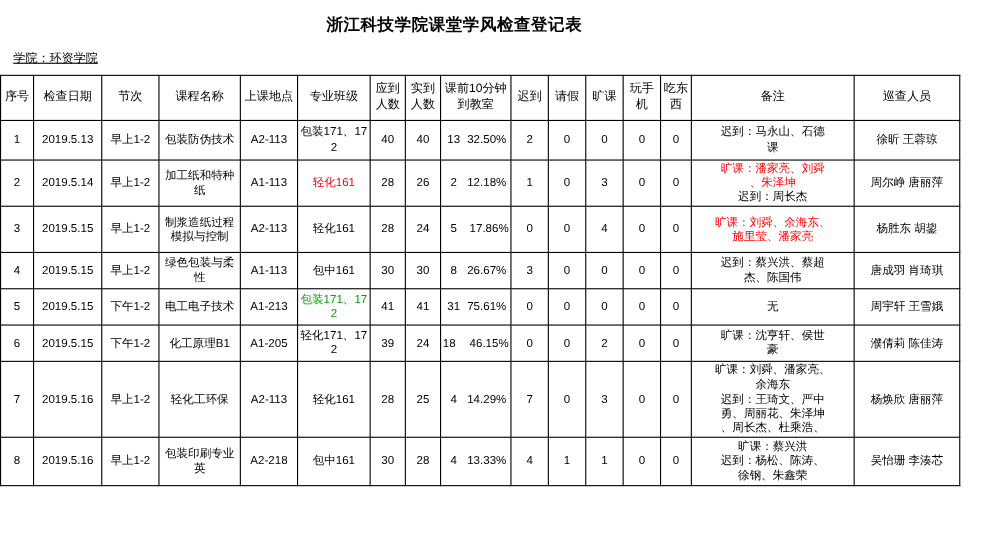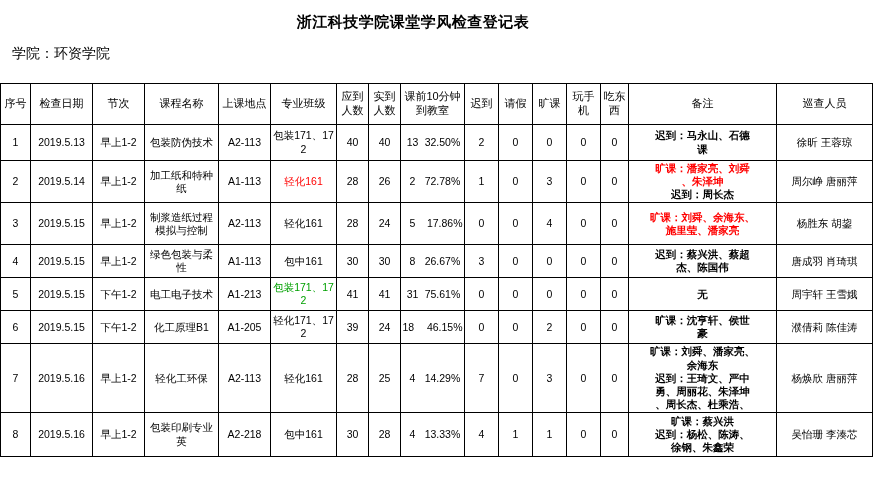--- a/index.html
+++ b/index.html
@@ -22,25 +22,26 @@
   }
   .doc-title {
     text-align: center;
     font-size: 15px;
     font-weight: bold;
     padding-top: 13px;
     letter-spacing: 0.5px;
   }
   .subtitle-row {
     padding: 13px 0 8px 12px;
-    font-size: 14px;
+    font-size: 11px;
+    text-decoration: underline;
   }
   table.main {
     border-collapse: collapse;
-    margin: 12px auto;
+    margin: 0 auto;
     width: 872px;
     table-layout: fixed;
   }
   table.main th, table.main td {
     border: 1px solid #000000;
     text-align: center;
     vertical-align: middle;
     font-size: 10.5px;
     padding: 1px 1px;
     line-height: 1.25;
@@ -49,21 +50,20 @@
   table.main th {
     font-weight: normal;
     height: 38px;
     font-size: 11px;
   }
   td.remark {
     text-align: left;
     padding-left: 3px;
     font-size: 9.5px;
     line-height: 1.3;
-    font-weight: bold;
   }
   td.remark.center {
     text-align: center;
   }
   .rowh1 { height: 36px; }
   .rowh2 { height: 42px; }
   .rowh3 { height: 42px; }
   .rowh4 { height: 33px; }
   .rowh5 { height: 33px; }
   .rowh6 { height: 33px; }
@@ -147,21 +147,21 @@
         </tr>
         <tr class="rowh2">
           <td>2</td>
           <td>2019.5.14</td>
           <td>早上1-2</td>
           <td>加工纸和特种纸</td>
           <td>A1-113</td>
           <td style="color:#ff0000">轻化161</td>
           <td>28</td>
           <td>26</td>
-          <td><span style="display:inline-block;width:20px;text-align:center">2</span><span style="display:inline-block;width:40px;text-align:center">72.78%</span></td>
+          <td><span style="display:inline-block;width:20px;text-align:center">2</span><span style="display:inline-block;width:40px;text-align:center">12.18%</span></td>
           <td>1</td>
           <td>0</td>
           <td>3</td>
           <td>0</td>
           <td>0</td>
           <td class="remark">
             <div style="color: rgb(255, 0, 0);">旷课：潘家亮、刘舜</div>
             <div style="color: rgb(255, 0, 0);">、朱泽坤</div>
             <div>迟到：周长杰</div>
           </td>

